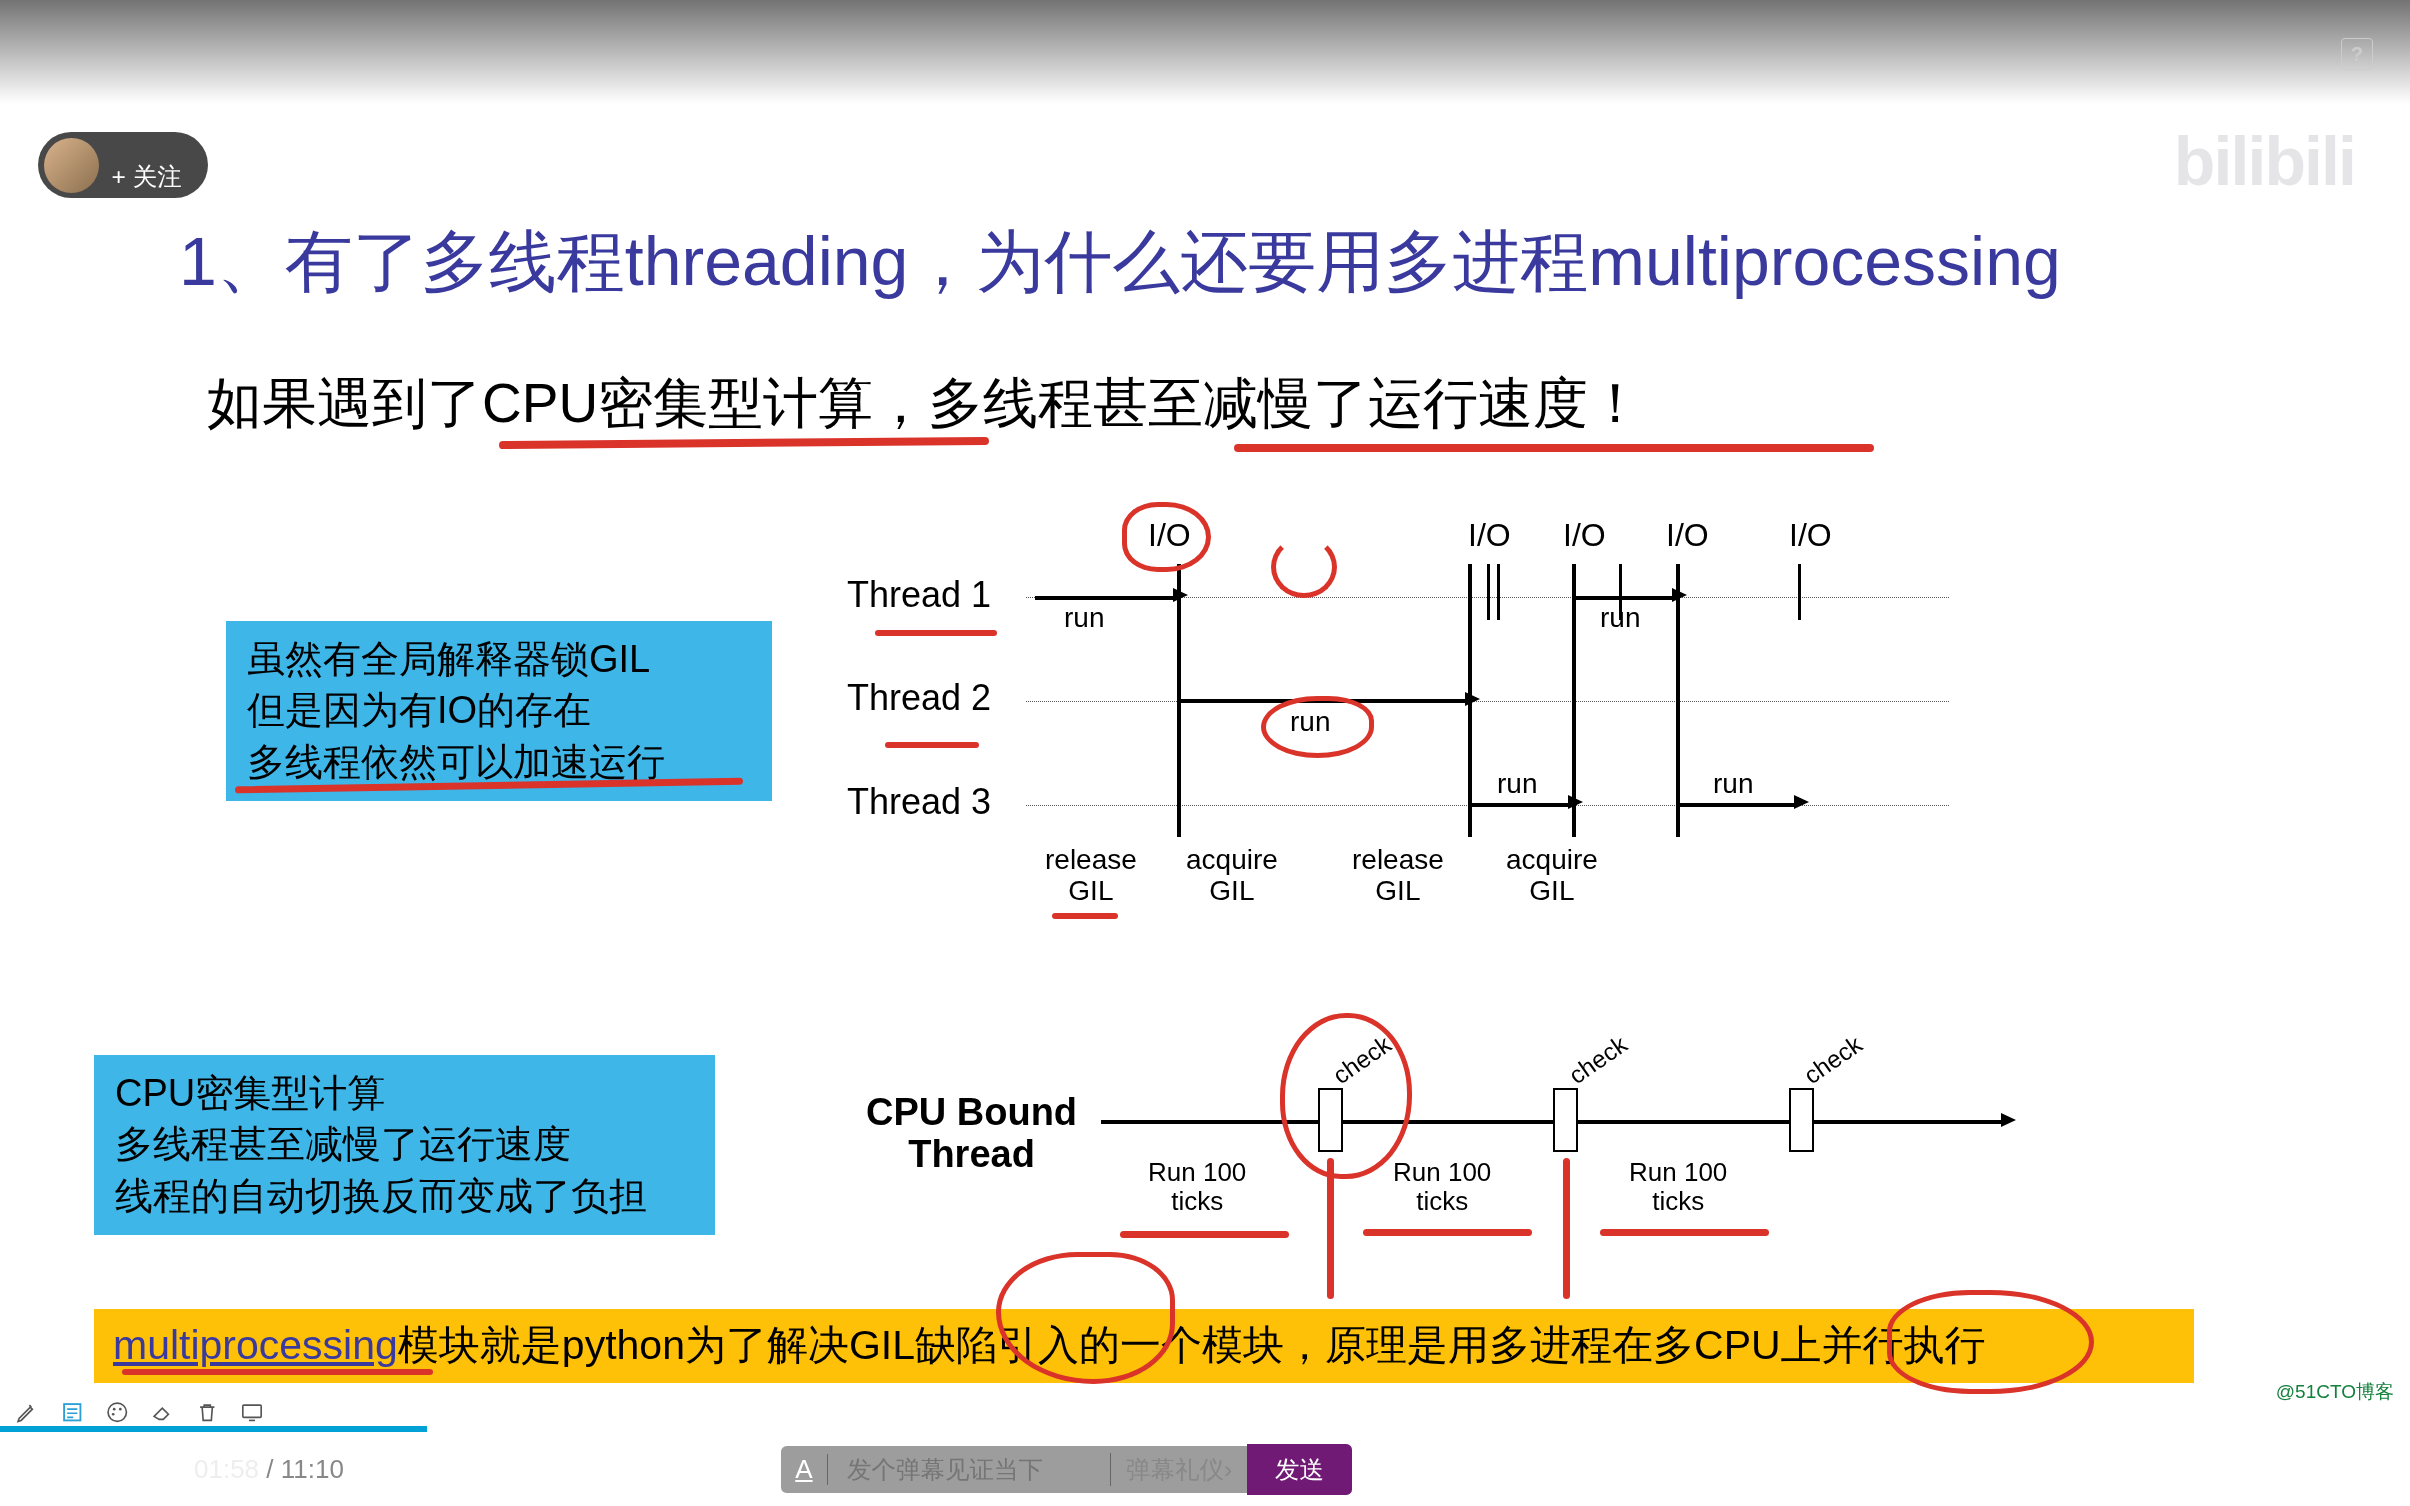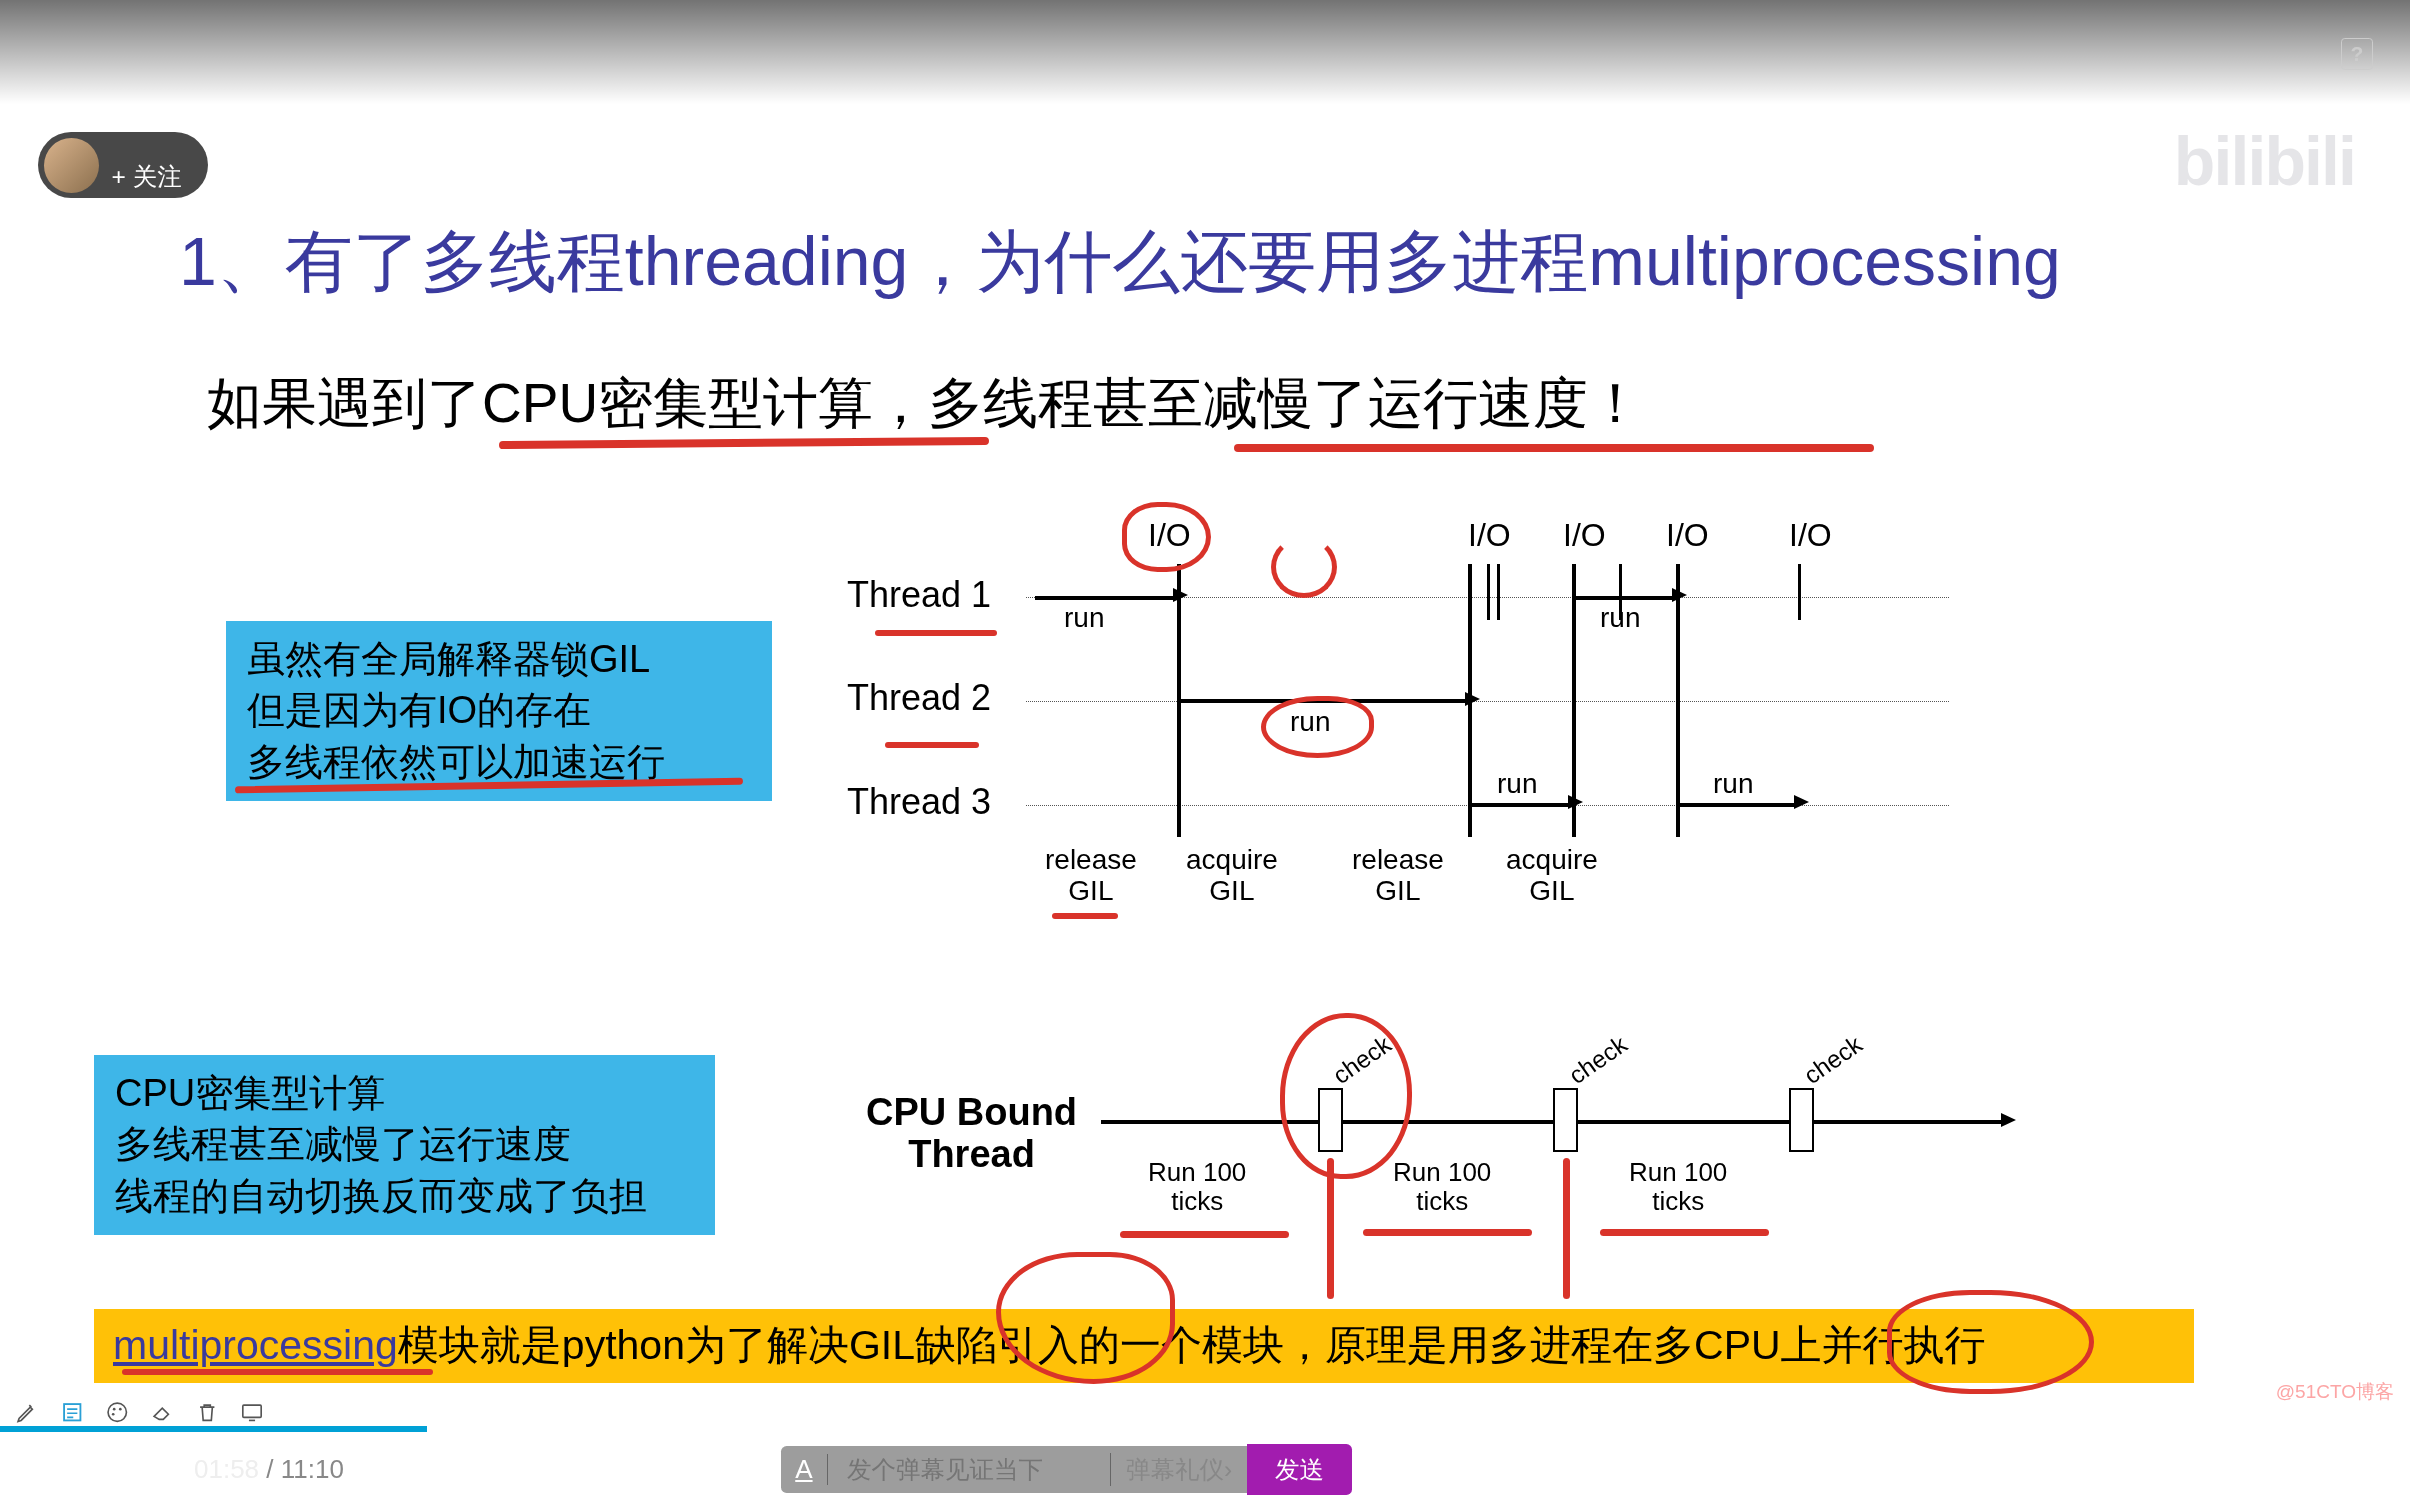--- a/index.html
+++ b/index.html
@@ -65,27 +65,27 @@
 .progress-fill { position:absolute; left:0; top:0; height:100%; background:#00a1d6; }
 .ctrl-ic { color:#fff; font-size:34px; margin-right:38px; display:flex; align-items:center; justify-content:center; cursor:pointer; }
 .time-text { color:#eee; font-size:26px; margin-right:38px; }
 .time-dur { color:#888; }
 .danmu-ic { width:51px; height:38px; border:2.4px solid #fff; border-radius:5.6px; display:flex; align-items:center; justify-content:center; color:#fff; font-size:19px; margin-right:26px; position:relative; font-weight:bold; }
 .danmu-ic.off::after { content:""; position:absolute; width:56px; height:2.8px; background:#fff; transform:rotate(20deg); }
 .danmu-input-wrap { display:flex; align-items:center; background: rgba(60,60,60,0.5); border-radius:5.6px; height:47px; margin-right:auto; }
 .danmu-a { width:47px; color:#fff; text-align:center; font-size:26px; text-decoration:underline; border-right:0.9px solid #666; }
 .danmu-input { background:transparent; border:none; color:#888; font-size:24.5px; padding:0 19px; width:282px; outline:none; }
 .danmu-li { color:#888; font-size:24.5px; padding:0 15px; border-left:0.9px solid #666; display:flex; align-items:center; }
-.danmu-send { background:#a21caf; color:#fff; font-size:24.5px; padding:9.4px 28px; border-radius:0 5.6px 5.6px 0; }
+.danmu-send { background:#701a75; color:#fff; font-size:24.5px; padding:9.4px 28px; border-radius:0 5.6px 5.6px 0; }
 .right-ctrls { display:flex; align-items:center; gap:41px; }
 .quality { color:#fff; font-size:28px; }
 .txt-btn { color:#fff; font-size:28px; }
 .ic-btn { color:#fff; width:38px; height:38px; display:flex; align-items:center; justify-content:center; }
 
-.footer-wm { position:absolute; right:17px; top: 1379px; color:#fca5a5; font-size:19px; z-index:30; }
+.footer-wm { position:absolute; right:17px; top: 1379px; color:#15803d; font-size:19px; z-index:30; }
 
 svg { display:block; }
 </style>
 </head>
 <body>
 
 <div class="slide">
 
   <div class="watermark">bilibili</div>
 

